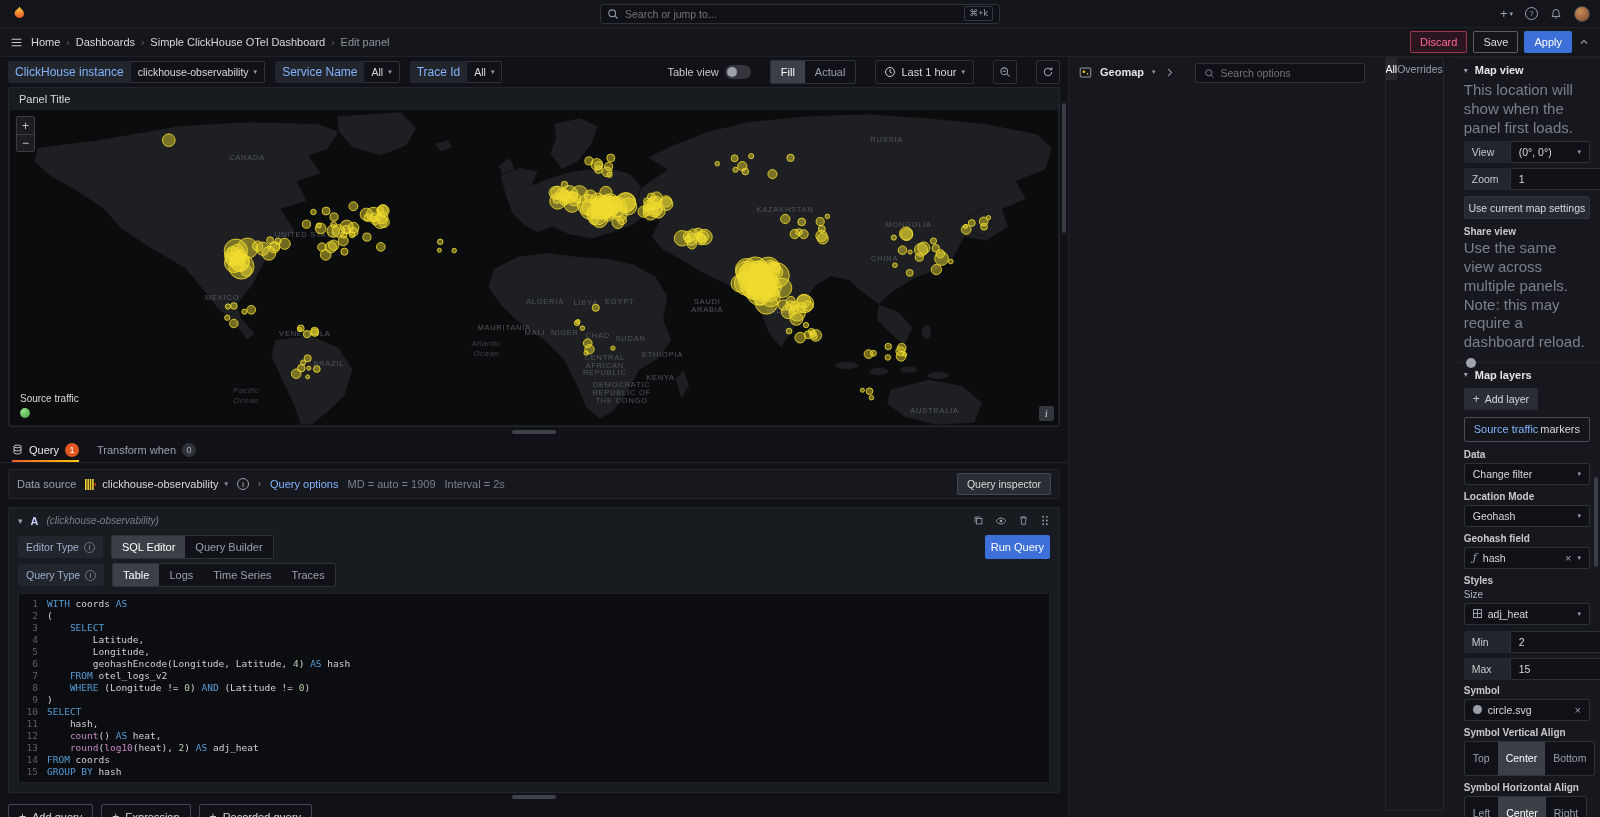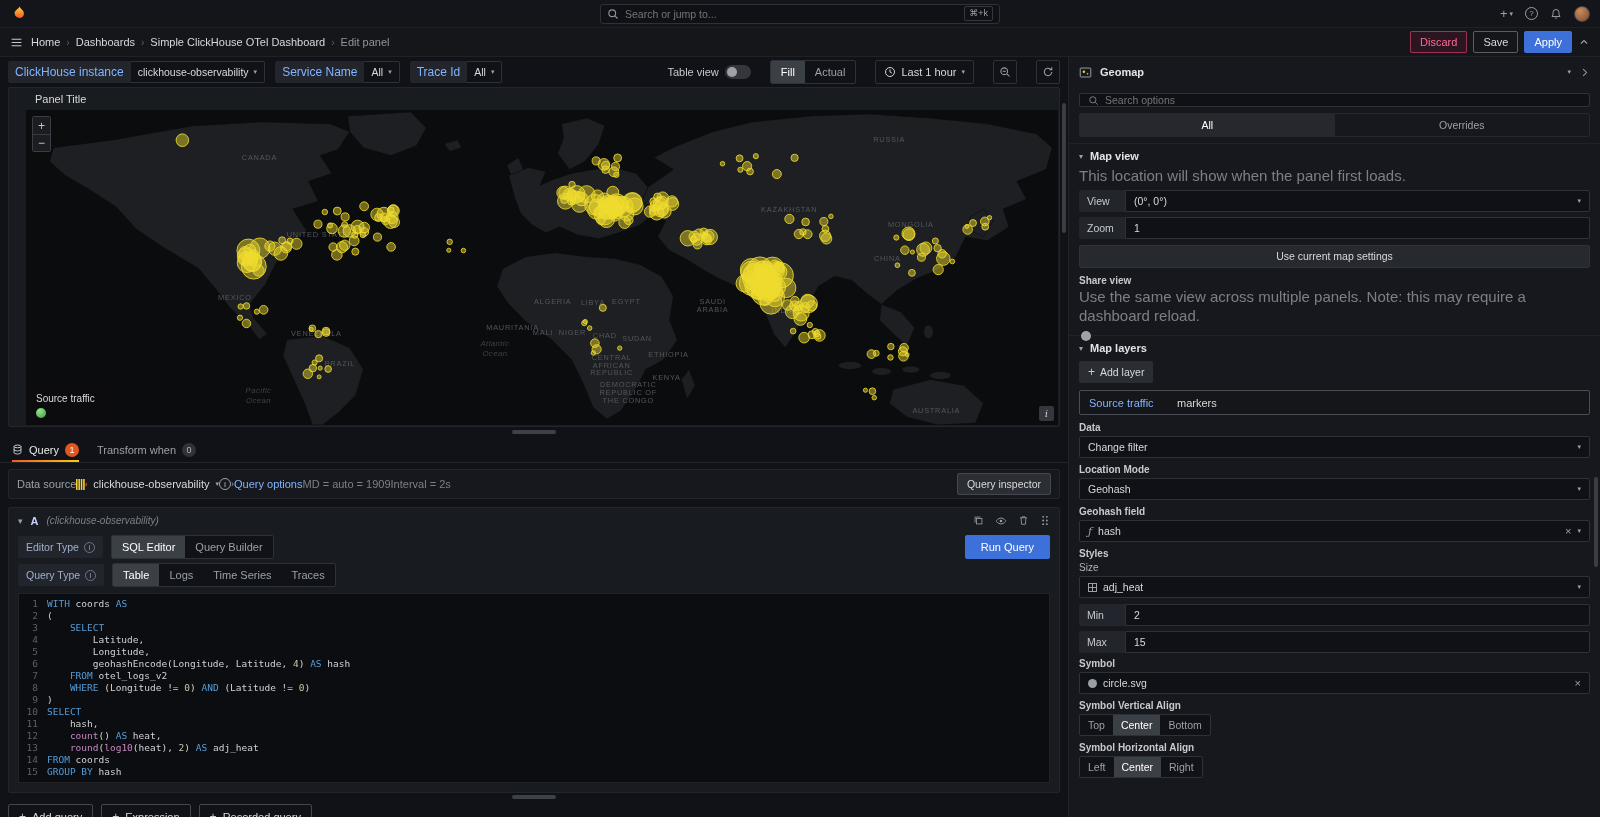--- a/index.html
+++ b/index.html
@@ -50,27 +50,27 @@
   .var-label { background:#22252b; color:#83b4ff; display:flex; align-items:center; padding:0 7px; border-radius:2px 0 0 2px; font-size:12px; }
   .var-value { background:#111217; border:1px solid #2c3235; border-left:none; border-radius:0 2px 2px 0;
     display:flex; align-items:center; gap:5px; padding:0 7px; color:#d8d9da; cursor:pointer; font-size:10.5px;}
   .tb-right { margin-left:auto; display:flex; align-items:center; gap:19px; }
   .tv { display:flex; align-items:center; gap:6px; color:#c7c9cc; }
   .toggle { width:26px; height:14px; border-radius:7px; background:#34363c; position:relative; cursor:pointer; }
   .toggle::after { content:''; position:absolute; width:10px; height:10px; border-radius:50%; background:#9da2ab; top:2px; left:2px; }
   .seg-group { display:inline-flex; border:1px solid #2c3235; border-radius:2px; overflow:hidden; height:24px; background:#111217; }
   .seg-group .seg { padding:0 10px; line-height:22px; color:#9aa0a6; background:transparent; border:none; font-size:11px; cursor:pointer; font-family:inherit; }
   .seg-group .seg.active { background:#3b3f46; color:#fff; }
-  .seg-group.sm { height:22px; }
+  .seg-group.sm { height:35px; }
   .seg-group.sm .seg { padding:0 8px; line-height:20px; font-size:10.5px; }
   .tp-btn { height:24px; border:1px solid #2c3235; border-radius:2px; display:flex; align-items:center; gap:5px; padding:0 8px; color:#d8d9da; cursor:pointer; }
   .icon-btn { width:24px; height:24px; border:1px solid #2c3235; border-radius:2px; display:grid; place-items:center; color:#9aa0a6; cursor:pointer; }
 
   
-  .panel { margin:0 8px; height:340px; flex:none; background:#181b1f; border:1px solid #23252a; border-radius:2px; display:flex; flex-direction:column;padding-left:16px; }
+  .panel { margin:0 8px; height:340px; flex:none; background:#181b1f; border:1px solid #23252a; border-radius:2px; display:flex; flex-direction:column; }
   .panel-header { height:22px; flex:none; display:flex; align-items:center; padding:0 10px; }
   .map-wrap { flex:1; position:relative; overflow:hidden; background:#0b0c0e; margin:0 1px 1px; }
   #map-svg { width:100%; height:100%; display:block; }
   .land { fill:#1d1f22; stroke:#0b0c0e; stroke-width:.6; }
   .map-label { fill:#53575d; font-size:7.5px; letter-spacing:.8px; text-anchor:middle; font-family:"Liberation Sans",sans-serif; }
   .map-label.ocean { fill:#3d4248; font-style:italic; letter-spacing:.4px; font-size:8px; }
   .map-zoom { position:absolute; top:6px; left:6px; display:flex; flex-direction:column; border:1px solid #3a3d44; border-radius:2px; overflow:hidden; }
   .map-zoom button { width:17px; height:17px; background:#1b1d21; border:none; color:#c7c9cc; font-size:12px; line-height:1; cursor:pointer; }
   .map-zoom button + button { border-top:1px solid #3a3d44; }
   .map-legend { position:absolute; left:0; bottom:0; background:rgba(12,13,15,.72); padding:5px 10px 7px; min-width:88px; }
@@ -87,51 +87,51 @@
   .tabsrow { height:26px; flex:none; display:flex; gap:18px; padding:0 12px; border-bottom:1px solid #23252a; }
   .tab { display:flex; align-items:center; gap:6px; position:relative; color:#9aa0a6; cursor:pointer; }
   .tab.active { color:#e9eaeb; }
   .tab.active::after { content:''; position:absolute; left:0; right:0; bottom:0; height:2px; background:linear-gradient(90deg,#f05a28,#fbca0a); }
   .pill { height:14px; min-width:14px; padding:0 4px; border-radius:8px; font-size:9px; line-height:14px; text-align:center; }
   .pill-hot { background:#e0561f; color:#fff; }
   .pill-gray { background:#2f3237; color:#aeb4bc; }
 
   
   .dsrow { margin:6px 8px; height:30px; flex:none; background:#16181d; border:1px solid #23252a; border-radius:2px;
-    display:flex; align-items:center; padding:0 8px; }
+    display:flex; align-items:center; gap:9px; padding:0 8px; }
   .ds-label { color:#9aa0a6; }
   .ds-picker { display:flex; align-items:center; gap:6px; color:#d8d9da; cursor:pointer; }
   .qo-link { color:#83b4ff; cursor:pointer; }
   .muted { color:#7b8087; }
   .btn-inspector { margin-left:auto; height:22px; border:1px solid #44474e; border-radius:2px; background:#2b2e34; color:#d8d9da; padding:0 9px; font-size:10.5px; cursor:pointer; }
 
   
   .qcard { margin:2px 8px 0; flex:none; background:#181b1f; border:1px solid #23252a; border-radius:2px; }
   .qhead { height:25px; display:flex; align-items:center; gap:8px; padding:0 9px; }
   .qref { font-weight:700; color:#c7d0ff; }
   .qds { color:#7b8087; font-style:italic; font-size:10px; }
   .qicons { margin-left:auto; display:flex; gap:11px; color:#9aa0a6; align-items:center; }
   .qrow { display:flex; align-items:center; gap:8px; padding:2px 9px; }
   .chip-label { display:flex; align-items:center; gap:5px; background:#22252b; color:#9fb0d0; height:22px; padding:0 8px; border-radius:2px; font-size:10.5px; }
-  .run-btn { margin-left:auto; background:#3d71d9; color:#fff; border:none; border-radius:2px; height:24px; padding:0 16px; font-size:11px; cursor:pointer; font-family:inherit; }
+  .run-btn { margin-left:auto; background:#3d71d9; color:#fff; border:none; border-radius:2px; height:24px; padding:0 6px; font-size:11px; cursor:pointer; font-family:inherit; }
   .code { margin:4px 9px 9px; background:#0c0d11; border:1px solid #202226; display:flex; padding:4px 0;
     font-family:"DejaVu Sans Mono",monospace; font-size:9.5px; line-height:12px; }
   .gutter { width:28px; flex:none; text-align:right; padding-right:9px; color:#5c6066; }
   .code-lines { flex:1; white-space:pre; color:#cfd2d6; overflow:hidden; }
   .tk-kw { color:#569cd6; } .tk-fn { color:#c586c0; } .tk-num { color:#b5cea8; } .tk-pl { color:#cfd2d6; }
   .rez2 { height:8px; flex:none; position:relative; }
   .addrow { flex:none; display:flex; gap:8px; padding:3px 8px; }
   .add-btn { display:inline-flex; align-items:center; gap:6px; height:26px; padding:0 10px; border:1px solid #44474e; border-radius:2px; background:transparent; color:#d8d9da; font-size:11px; cursor:pointer; font-family:inherit; }
   .plus { color:#c7c9cc; font-size:12px; }
 
   
-  .options { flex:1; background:#16181d; border-left:1px solid #202226; display:flex; flex-direction:column; overflow:hidden; position:relative; }
+  .options { flex:1; background:#16181d; border-left:1px solid #202226; display:flex; flex-direction:row; overflow:hidden; position:relative; }
   .opt-header { height:30px; flex:none; display:flex; align-items:center; gap:8px; padding:0 10px; }
   .opt-title { font-weight:600; color:#e3e4e6; }
-  .opt-search { margin:6px 10px 6px; height:14px; flex:none; border:1px solid #2c3235; border-radius:2px; background:#0f1116;
+  .opt-search { margin:6px 10px 6px; height:20px; flex:none; border:1px solid #2c3235; border-radius:2px; background:#0f1116;
     display:flex; align-items:center; gap:6px; padding:0 8px; color:#7b8087; }
   .opt-search input { flex:1; background:transparent; border:none; outline:none; color:#c7c9cc; font-size:10.5px; }
   .opt-tabs { margin:0 10px 6px; flex:none; display:flex; border:1px solid #24272c; border-radius:2px; overflow:hidden; }
   .opt-tab { flex:1; height:22px; display:grid; place-items:center; color:#9aa0a6; cursor:pointer; font-size:10.5px; }
   .opt-tab.active { background:#26282e; color:#fff; }
   .opt-scroll { flex:1; overflow:hidden; }
   .section { border-top:1px solid #202226; }
   .section-header { display:flex; align-items:center; gap:7px; padding:6px 10px; font-weight:700; color:#e3e4e6; font-size:11px; cursor:pointer; }
   .section-body { padding:0 10px 6px; }
   .f-label { font-size:10px; font-weight:600; color:#c7c9cc; margin-bottom:3px; }

